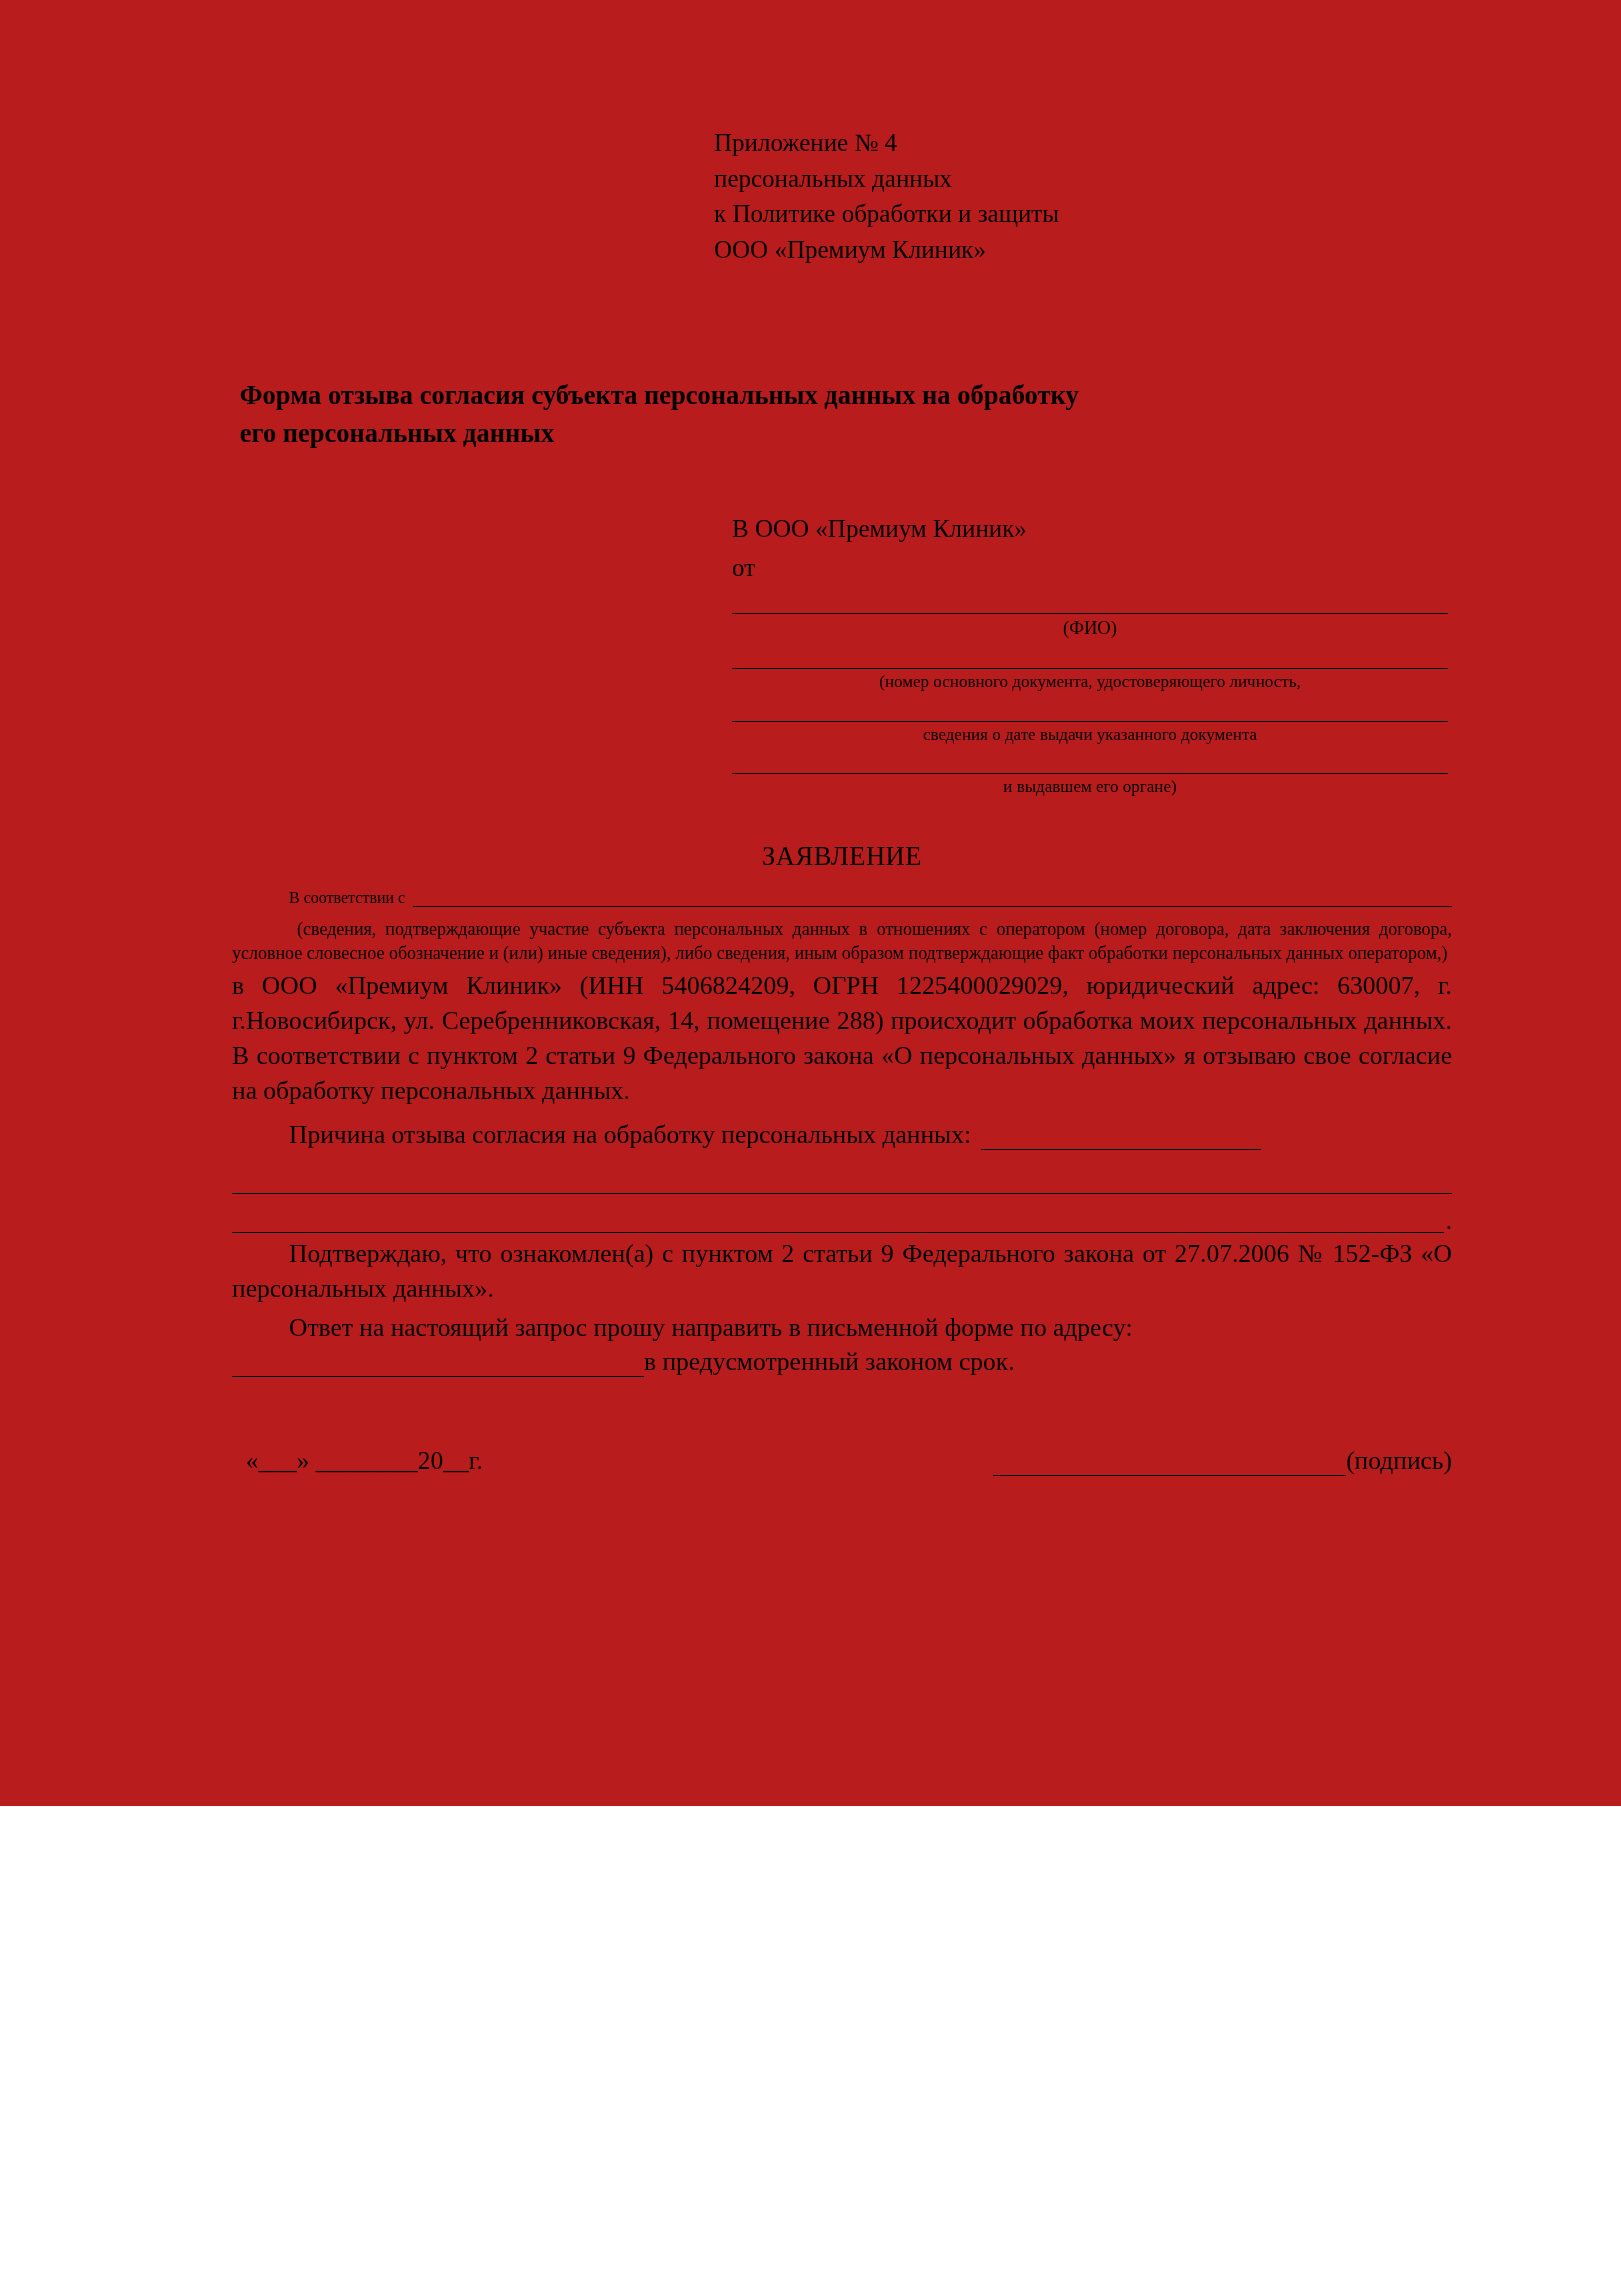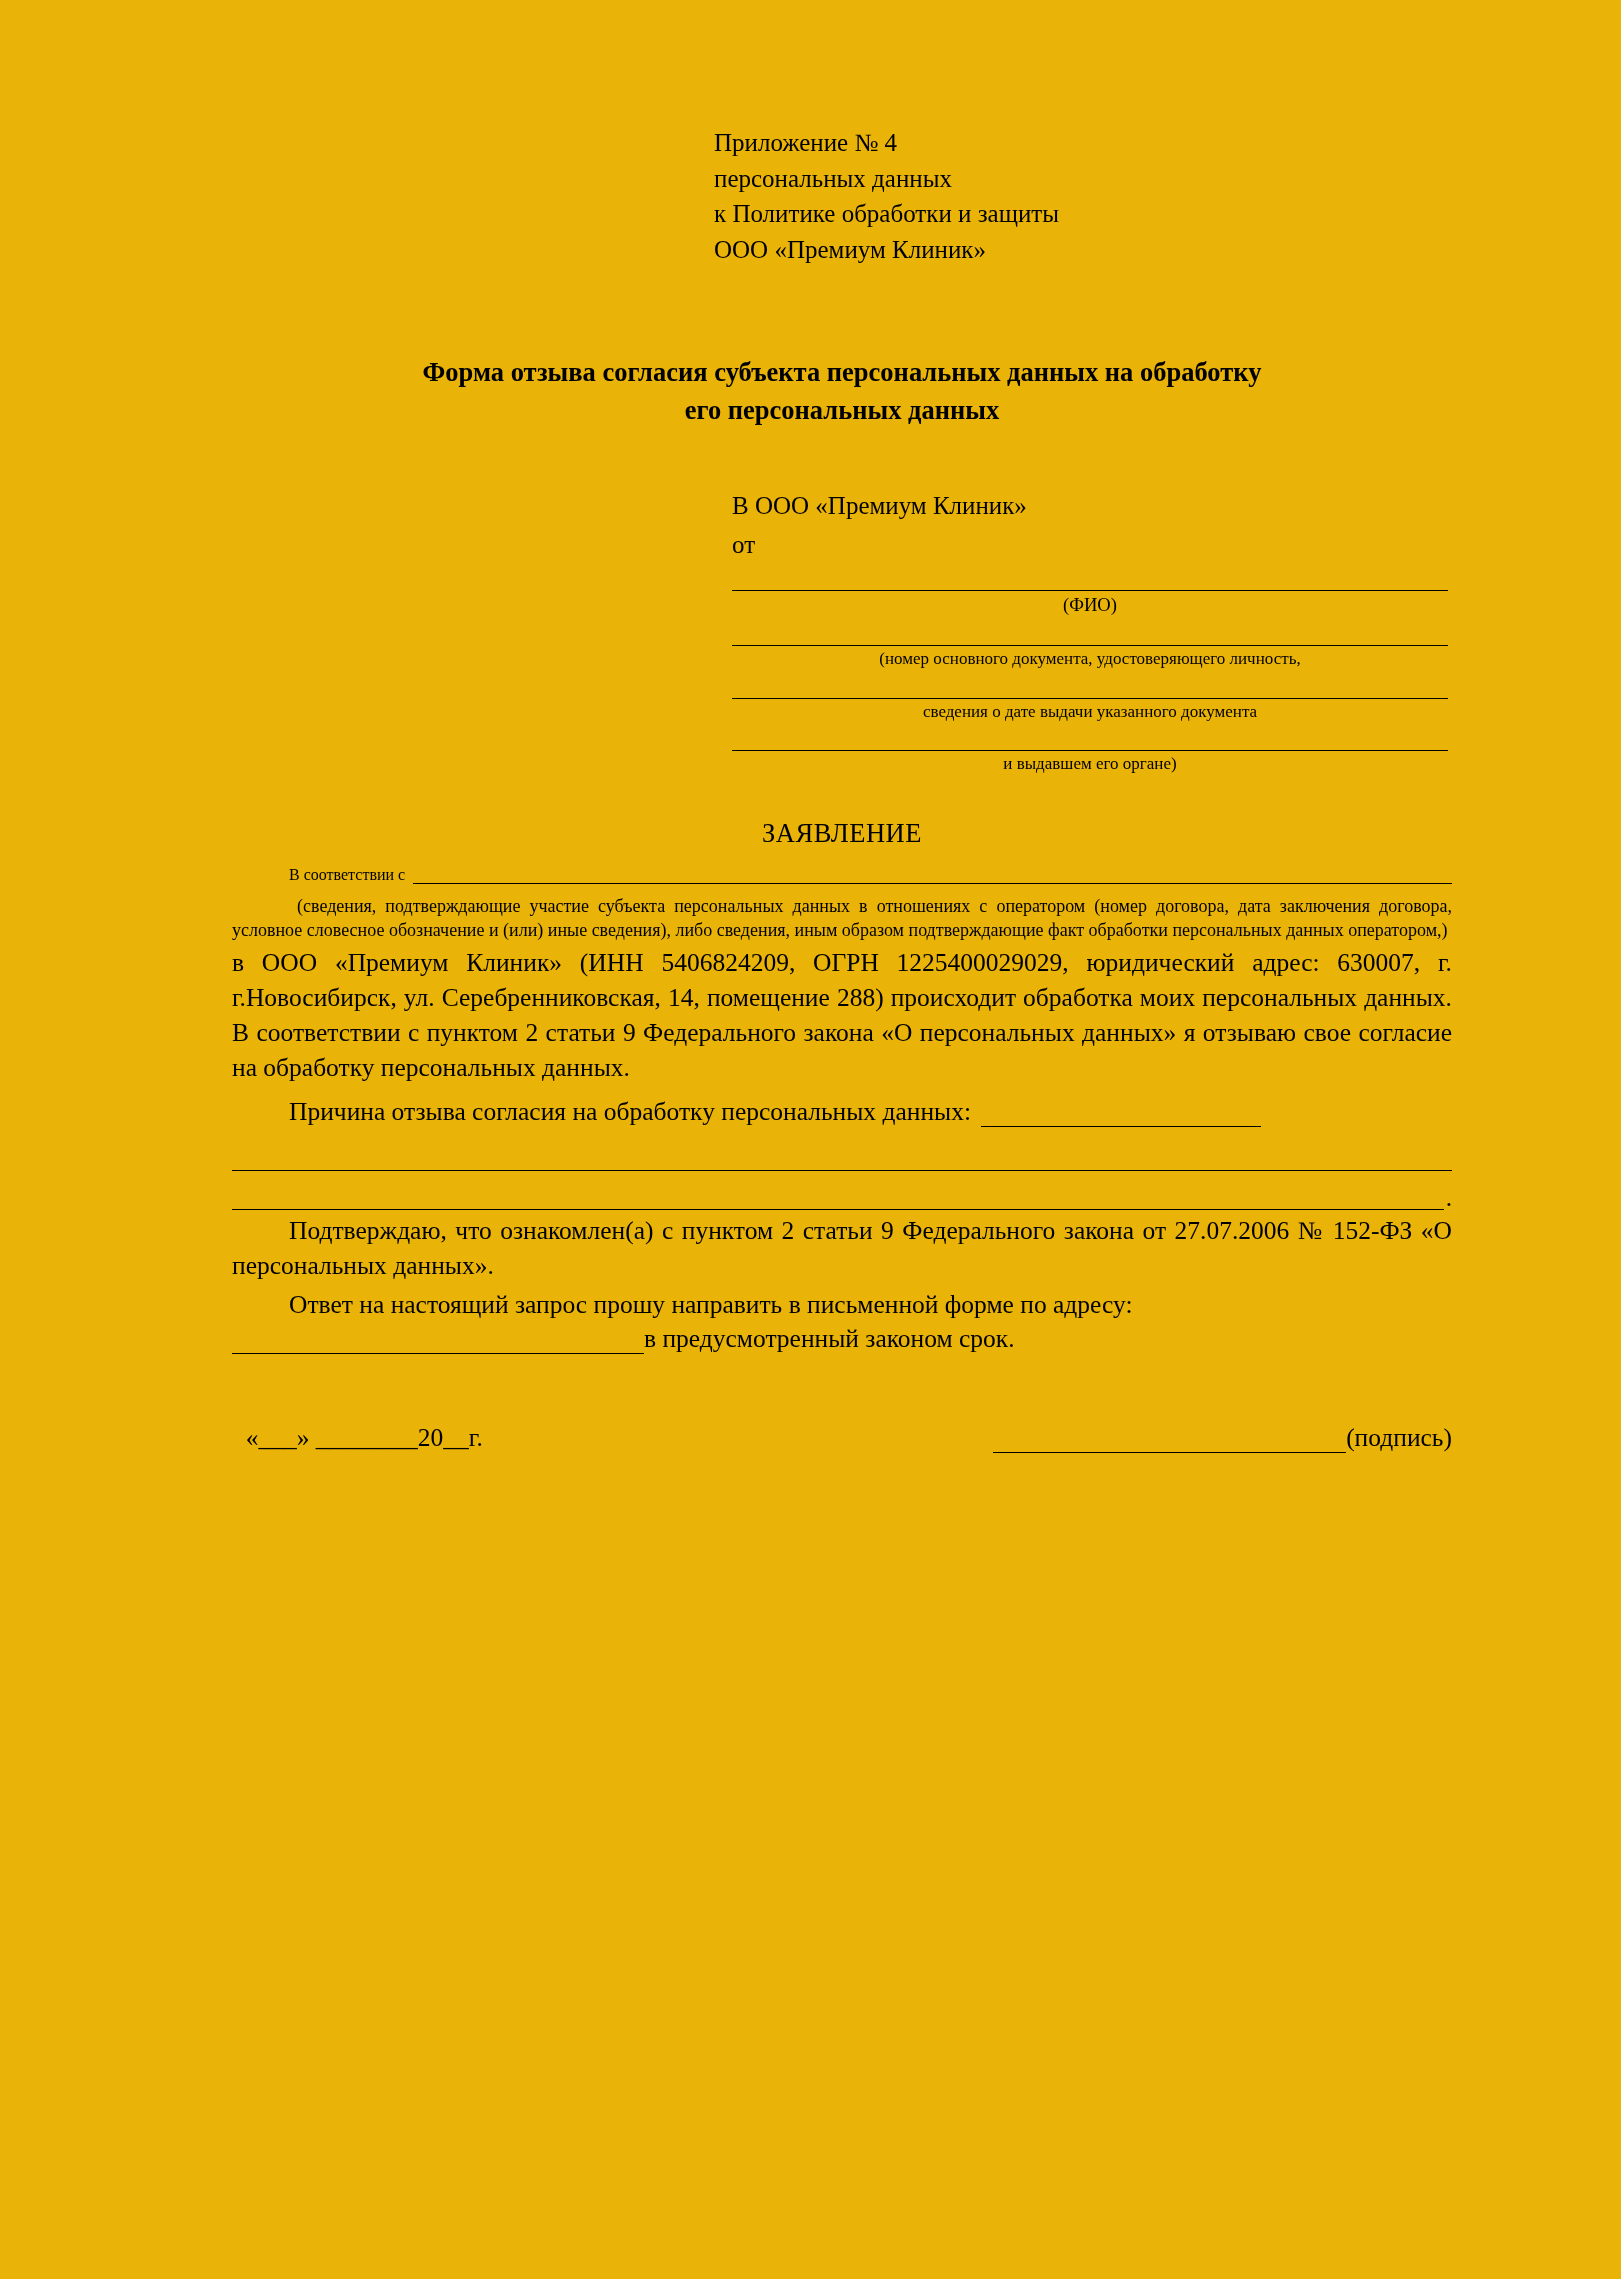--- a/index.html
+++ b/index.html
@@ -7,23 +7,23 @@
     padding: 0;
     background: #ffffff;
   }
   body {
     font-family: "Liberation Serif", serif;
     color: #000000;
   }
   .page {
     position: relative;
     width: 1621px;
-    height: 2279px;
+    height: 1806px;
     margin: 0 auto;
-    background: #eab308;
+    background: #b91c1c;
     box-sizing: border-box;
     padding: 0;
     overflow: hidden;
   }
   .content {
     position: absolute;
     left: 232px;
     top: 0;
     width: 1220px;
   }
@@ -32,24 +32,24 @@
   .header-block {
     margin-top: 125px;
     margin-left: 482px;
     font-size: 25px;
     line-height: 1.42;
   }
   .header-block div { white-space: nowrap; }
 
   
   .doc-title {
-    margin-top: 86px;
+    margin-top: 109px;
     font-weight: bold;
     font-size: 26.5px;
-    text-align: center;
+    text-align: left;
     line-height: 1.44;
     padding: 0 7.8px;
   }
 
   
   .addressee {
     margin-top: 59px;
     margin-left: 500px;
     width: 716px;
     font-size: 25px;

